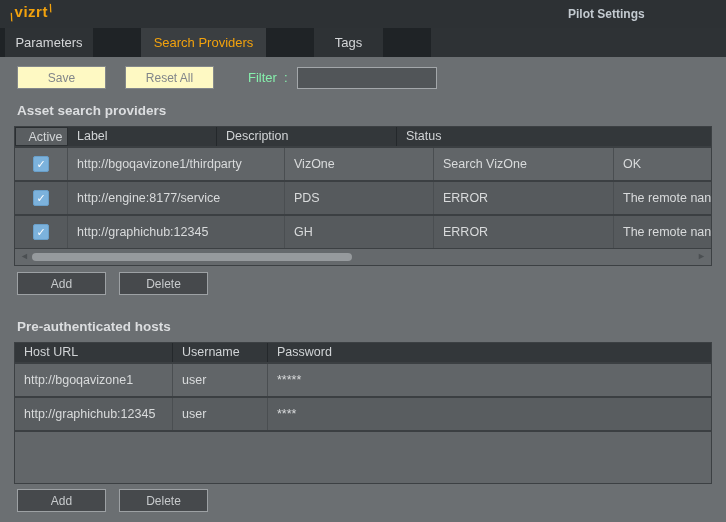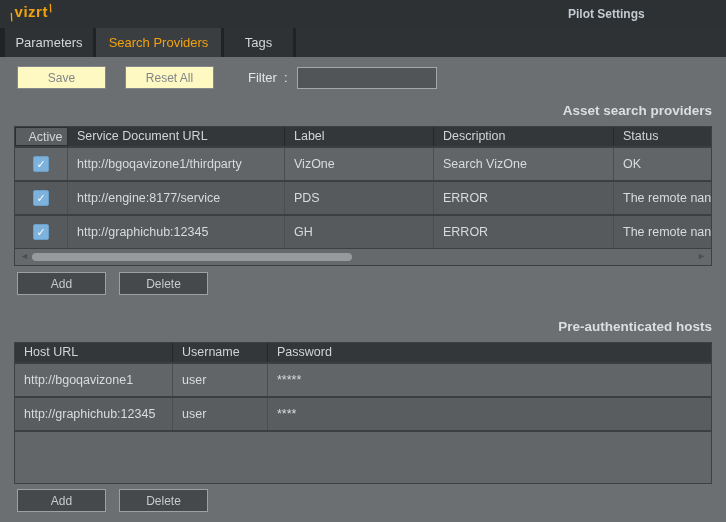--- a/index.html
+++ b/index.html
@@ -13,21 +13,21 @@
 
   
   .topbar { position:relative; height:28px; background:#2d3134; }
   .logo { position:absolute; left:10px; top:3px; color:#f2a20d; font-weight:bold; font-size:15px; letter-spacing:.5px; }
   .lm { display:inline-block; font-size:11px; font-weight:bold; }
   .lm.l { transform:translateY(4px) rotate(8deg); margin-right:1px; }
   .lm.r { transform:translateY(-5px) rotate(8deg); margin-left:1px; }
   .top-title { position:absolute; left:568px; top:7px; font-size:12px; font-weight:bold; color:#c3cad0; }
 
   
-  .tabbar { height:29px; background:#1f2326; display:flex; }
+  .tabbar { height:29px; background:#1f2326; display:flex;gap:45px; }
   .tab {
     height:29px; line-height:29px; text-align:center; background:#2e3235;
     color:#d4d6d8; font-size:13px; margin-right:3px; cursor:default;
   }
   .tab.t0 { width:88px; margin-left:5px; }
   .tab.t1 { width:125px; color:#f2a20d; background:#3a3e41; }
   .tab.t2 { width:69px; }
   .tab-fill { flex:1; background:#2e3235; }
 
   
@@ -35,27 +35,27 @@
 
   .toolbar { margin-top:9px; display:flex; align-items:center; height:23px; }
   .btn {
     height:23px; background:#46494c; border:1px solid #9da1a4; color:#c8cbcd;
     font-size:12px; font-family:inherit; cursor:default;
   }
   .btn.disabled { background:#fef9c3; border-color:#83878a; color:#82868a; }
   .btn.w { width:89px; }
   .save { margin-left:3px; }
   .reset { margin-left:19px; }
-  .filter-label { margin-left:34px; color:#e5e5e5; white-space:pre; font-size:13px; }
+  .filter-label { margin-left:34px; color:#86efac; white-space:pre; font-size:13px; }
   .filter-input {
     margin-left:9px; width:140px; height:22px; background:#515558;
     border:1px solid #a3a7aa; color:#e2e4e5; font-family:inherit; font-size:12.5px; padding:0 4px;
   }
 
-  .section-heading { margin:14px 0 0 3px; font-size:13.5px; font-weight:bold; color:#dcdee0;text-align:right; }
+  .section-heading { margin:14px 0 0 3px; font-size:13.5px; font-weight:bold; color:#dcdee0; }
 
   
   .tbl { margin-top:8px; border:1px solid #3c4043; width:698px; }
   .thead { display:flex; height:19px; background:#33373a; color:#d2d5d7; }
   .th { padding:2px 0 0 9px; border-right:1px solid #24282b; white-space:nowrap; overflow:hidden; font-size:12.5px; }
   .th.raised { background:#5a5e61; border:1px solid #2b2f32; text-align:center; padding-left:8px; }
   .trow { display:flex; height:34px; border-top:2px solid #3b3f42; align-items:center; }
   .td { padding-left:9px; white-space:nowrap; overflow:hidden; align-self:stretch; line-height:32px;
         border-right:1px solid #4a4e51; }
 
@@ -120,21 +120,20 @@
     <button class="btn w disabled reset">Reset All</button>
     <span class="filter-label">Filter  :</span>
     <input class="filter-input" value="" style="">
   </div>
 
   <div class="section-heading">Asset search providers</div>
 
   <div class="tbl t1">
     <div class="thead">
       <div class="th raised c-active">Active</div>
-      <div class="th c-url">Service Document URL</div>
       <div class="th c-label">Label</div>
       <div class="th c-desc">Description</div>
       <div class="th c-status">Status</div>
     </div>
 
     <div class="trow">
       <div class="cbwrap">
         <span class="cb"><span>✓</span></span>
       </div>
       <div class="td c-url">http://bgoqavizone1/thirdparty</div>

